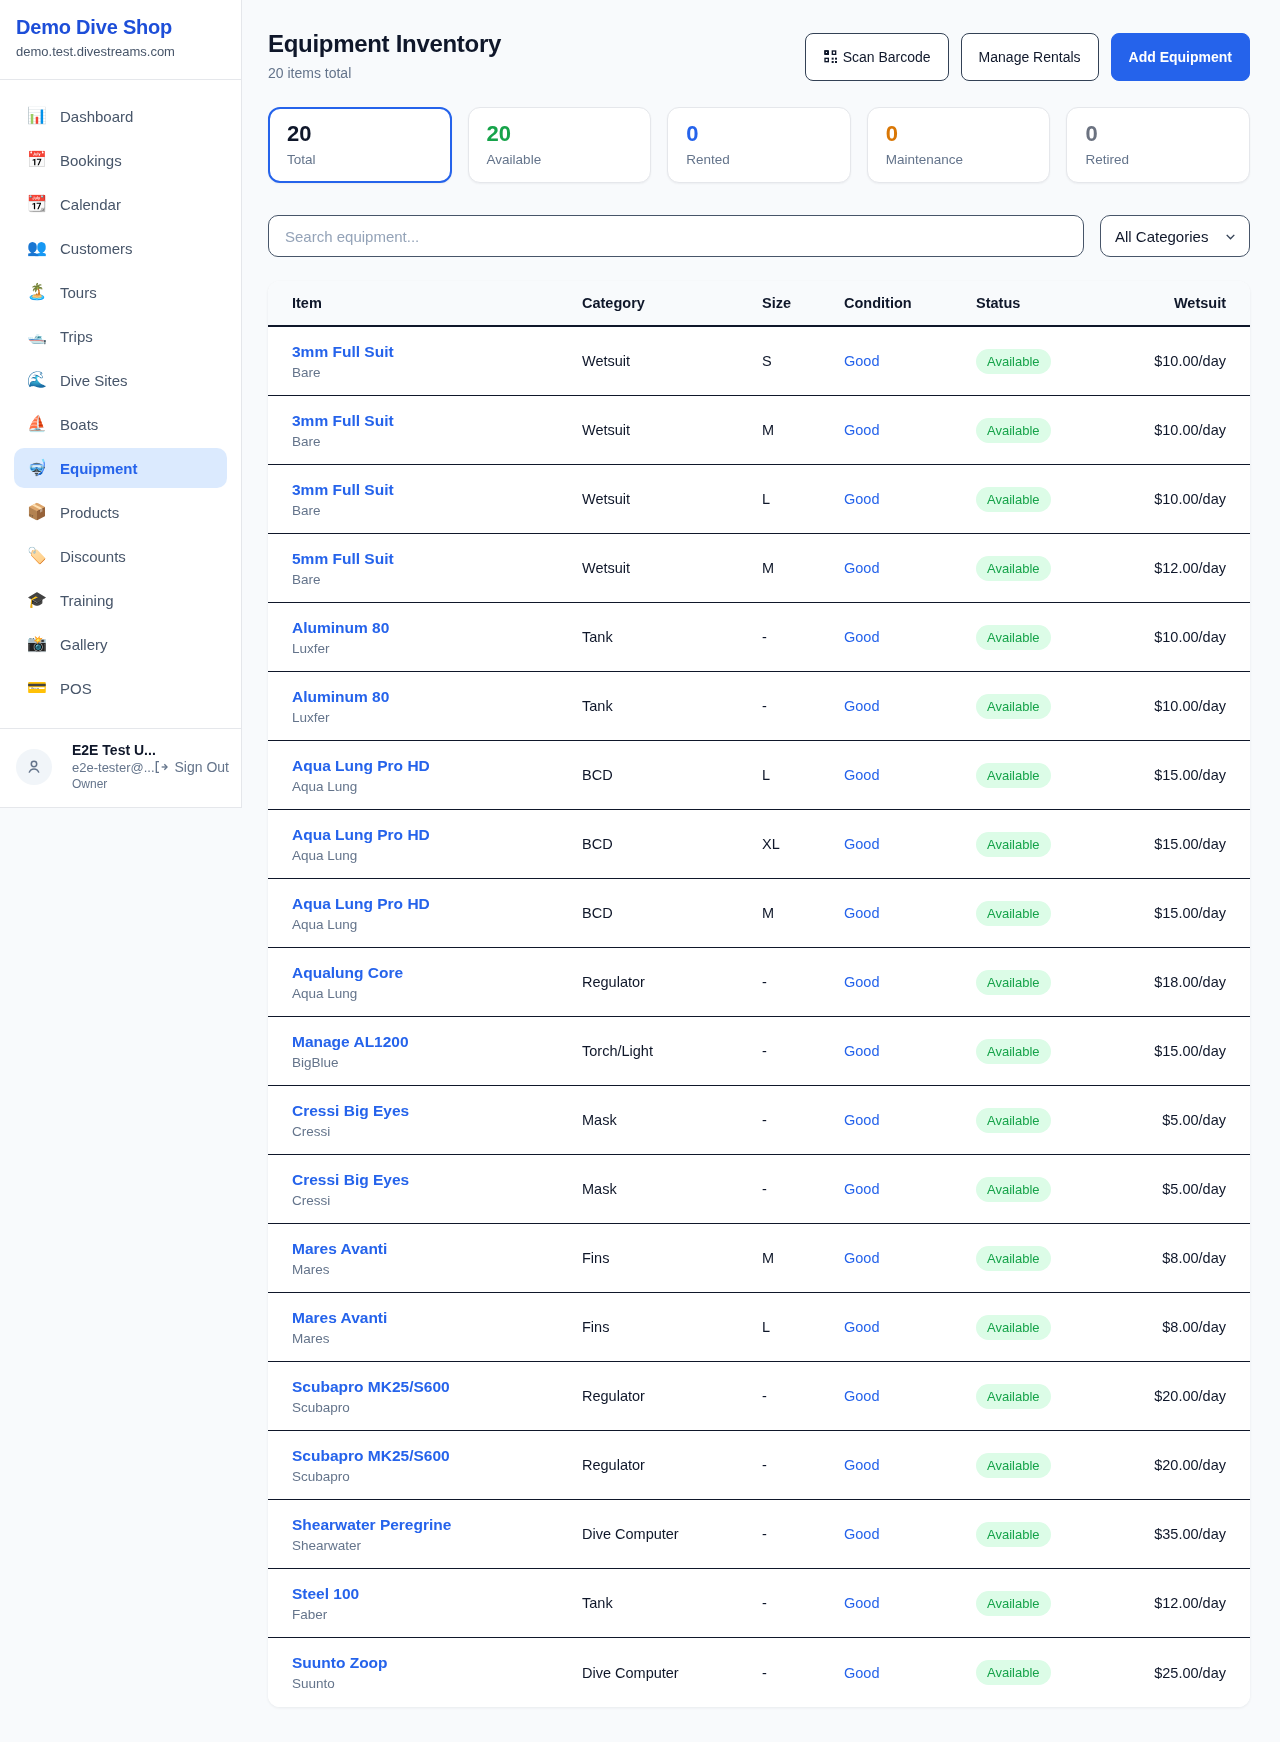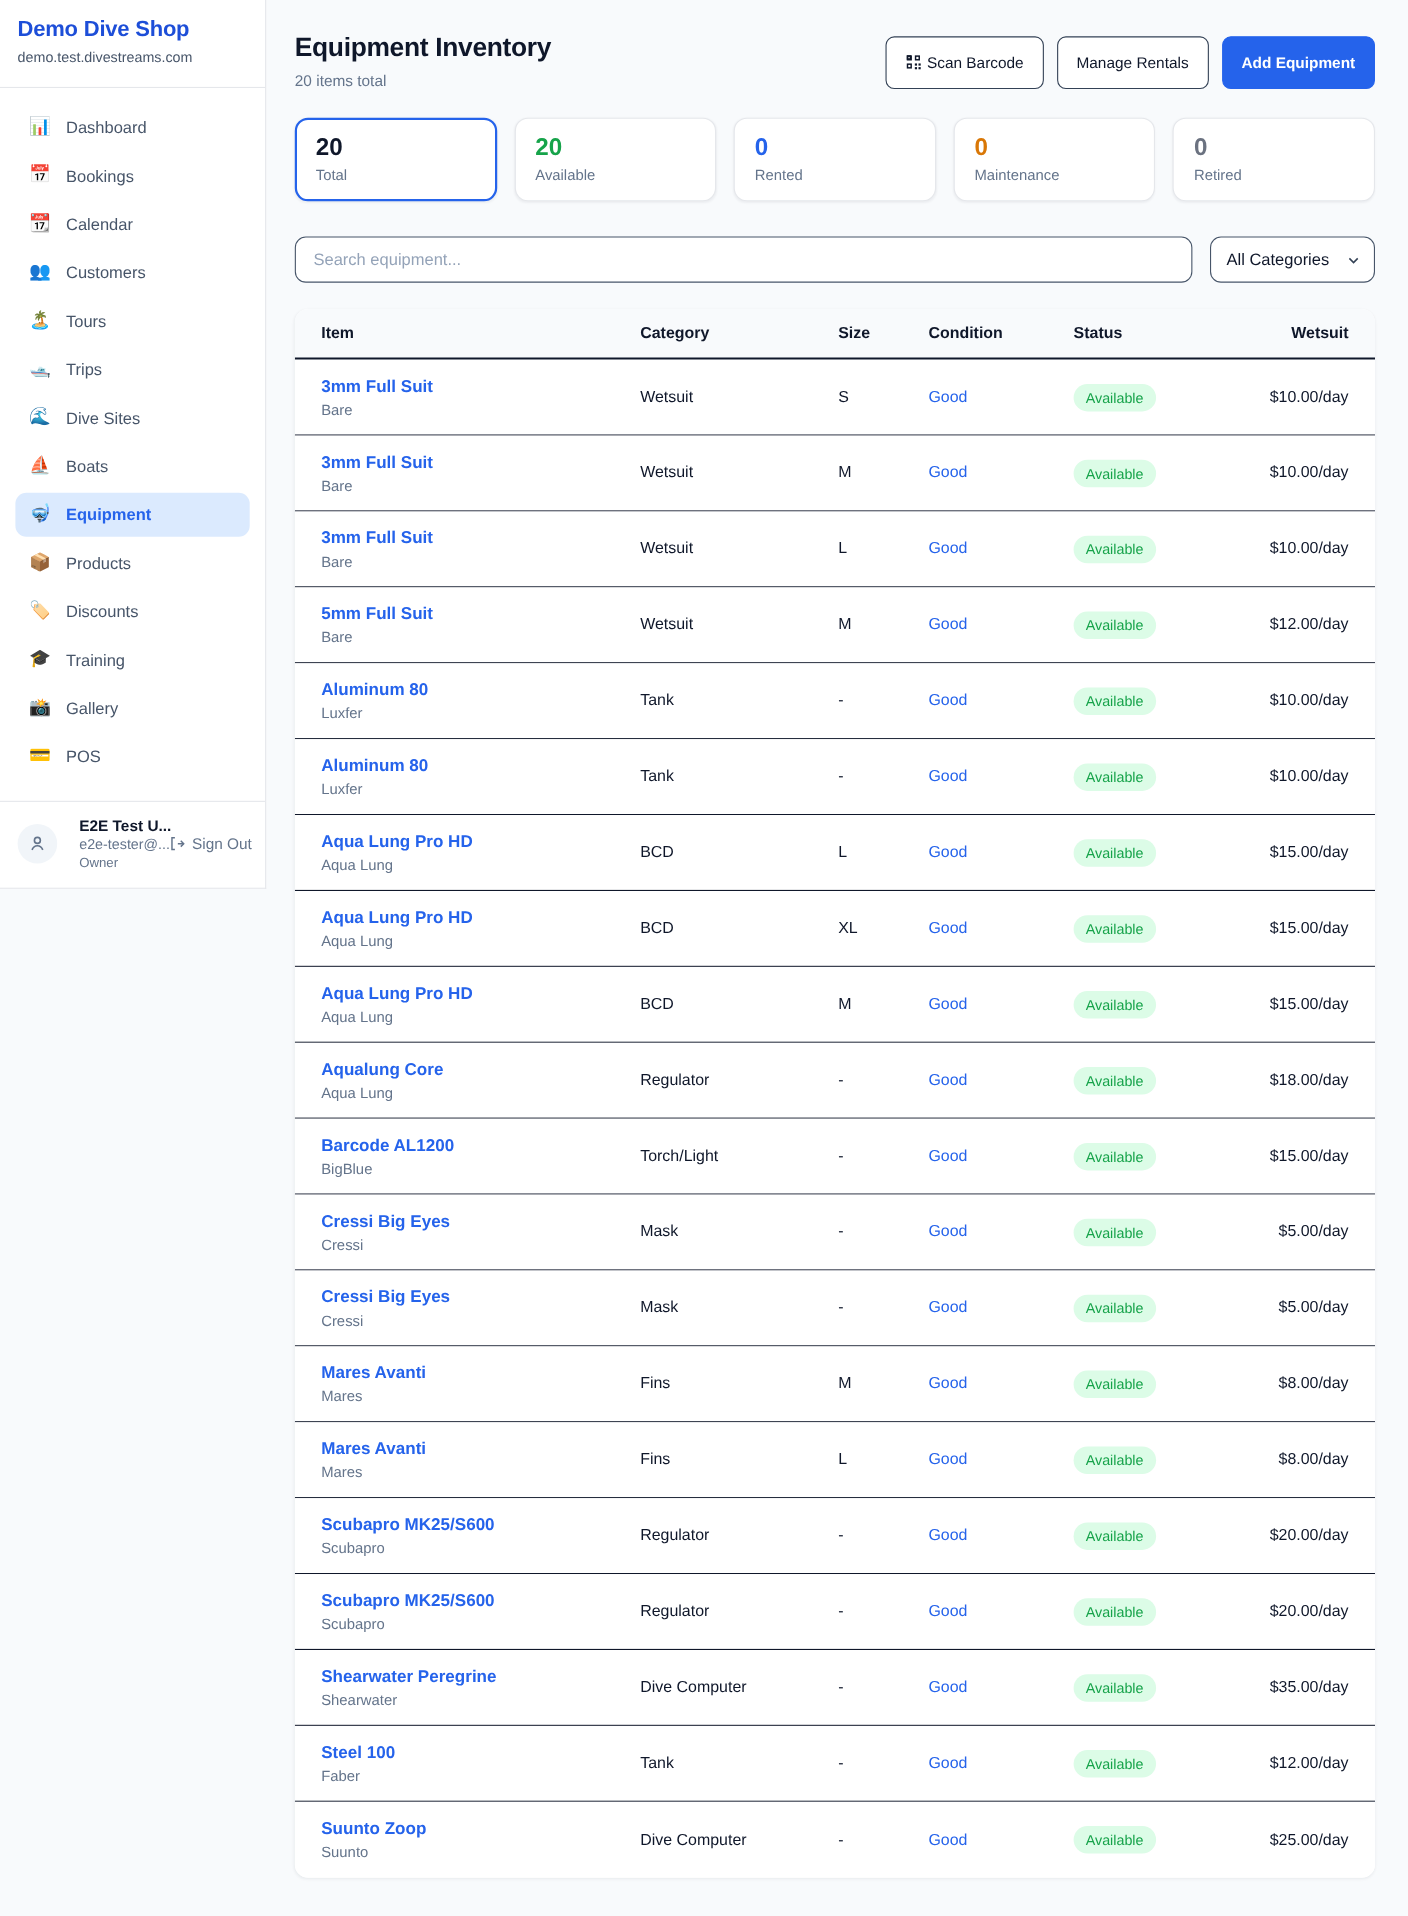--- a/index.html
+++ b/index.html
@@ -393,21 +393,21 @@
             <div class="item-brand">Aqua Lung</div>
           </div>
           <div class="cell-cat">Regulator</div>
           <div class="cell-size">-</div>
           <div class="cell-cond">Good</div>
           <div><span class="pill">Available</span></div>
           <div class="cell-rental">$18.00/day</div>
         </div>
         <div class="t-row">
           <div class="cell-item">
-            <div class="item-name">Barcode AL1200</div>
+            <div class="item-name">Manage AL1200</div>
             <div class="item-brand">BigBlue</div>
           </div>
           <div class="cell-cat">Torch/Light</div>
           <div class="cell-size">-</div>
           <div class="cell-cond">Good</div>
           <div><span class="pill">Available</span></div>
           <div class="cell-rental">$15.00/day</div>
         </div>
         <div class="t-row">
           <div class="cell-item">

